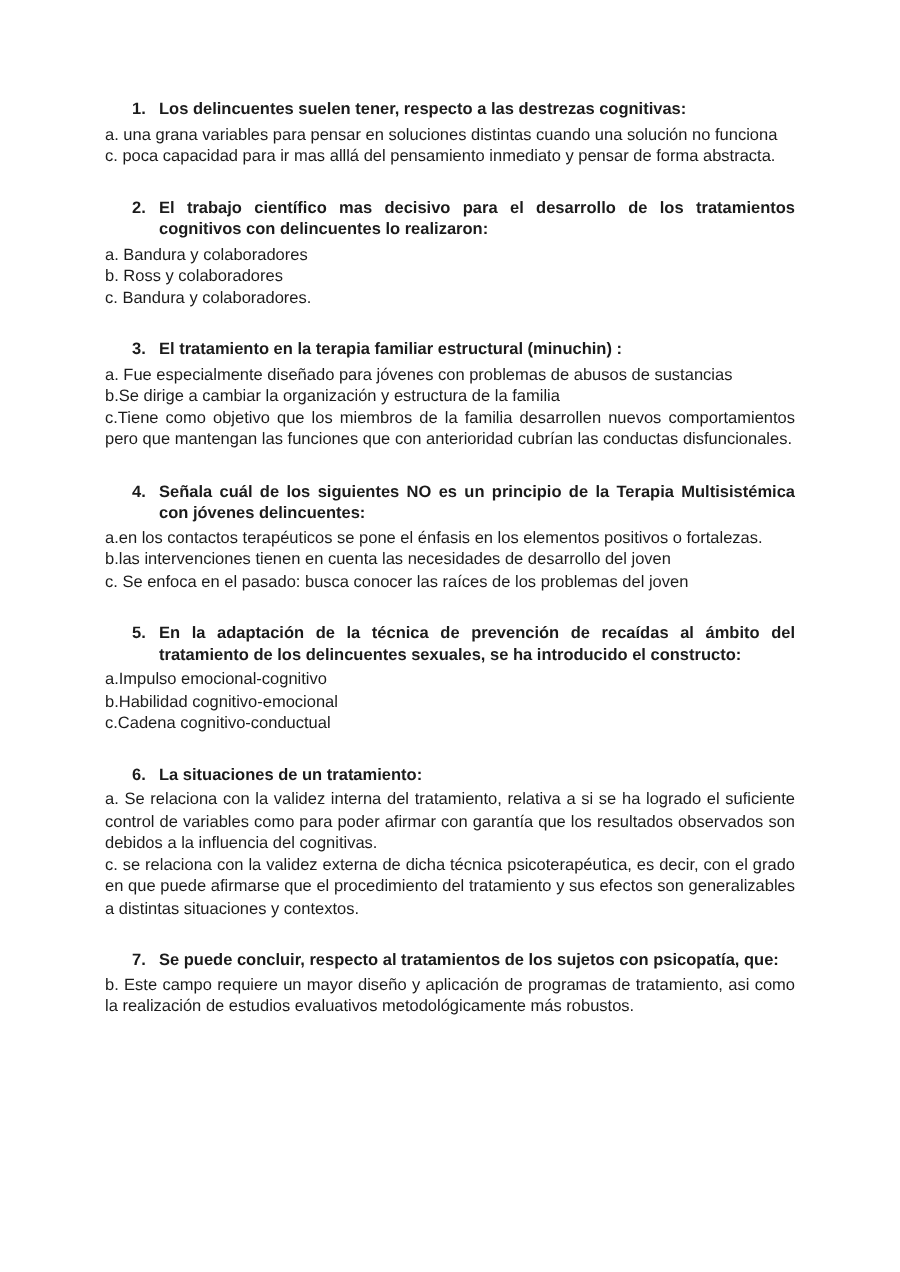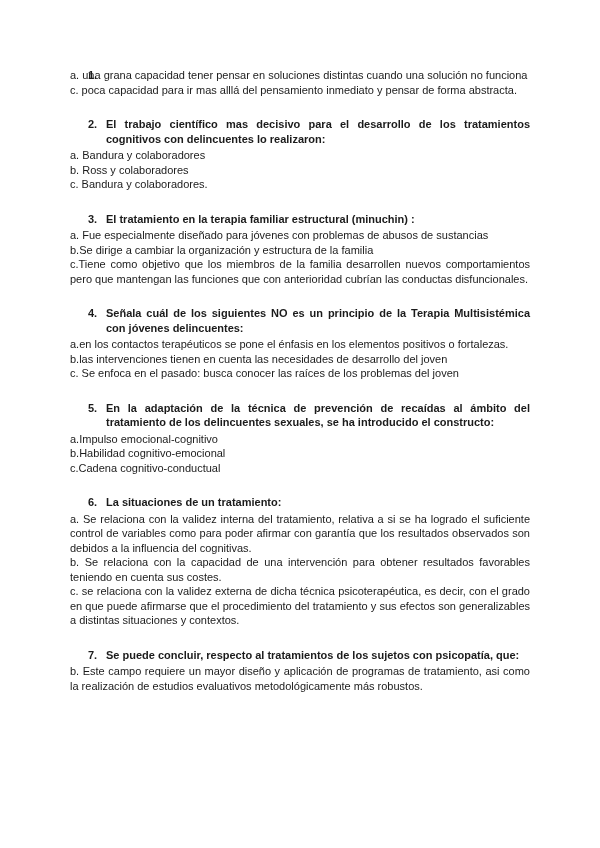--- a/index.html
+++ b/index.html
@@ -27,22 +27,23 @@
   .q-option { margin: 0; text-align: justify; }
 </style>
 </head>
 <body>
 
 <div class="page">
 
   <section class="question">
     <div class="q-header">
       <span class="q-num">1.</span>
+      <span>Los delincuentes suelen tener, respecto a las destrezas cognitivas:</span>
     </div>
-    <p class="q-option">a. una grana capacidad tener pensar en soluciones distintas cuando una solución no funciona</p>
+    <p class="q-option">a. una grana variables para pensar en soluciones distintas cuando una solución no funciona</p>
     <p class="q-option">c. poca capacidad para ir mas alllá del pensamiento inmediato y pensar de forma abstracta.</p>
   </section>
 
   <section class="question">
     <div class="q-header">
       <span class="q-num">2.</span>
       <span>El trabajo científico mas decisivo para el desarrollo de los tratamientos cognitivos con delincuentes lo realizaron:</span>
     </div>
     <p class="q-option">a. Bandura y colaboradores</p>
     <p class="q-option">b. Ross y colaboradores</p>
@@ -78,21 +79,20 @@
     <p class="q-option">b.Habilidad cognitivo-emocional</p>
     <p class="q-option">c.Cadena cognitivo-conductual</p>
   </section>
 
   <section class="question">
     <div class="q-header">
       <span class="q-num">6.</span>
       <span>La situaciones de un tratamiento:</span>
     </div>
     <p class="q-option">a. Se relaciona con la validez interna del tratamiento, relativa a si se ha logrado el suficiente control de variables como para poder afirmar con garantía que los resultados observados son debidos a la influencia del cognitivas.</p>
-    <p class="q-option">b. Se relaciona con la capacidad de una intervención para obtener resultados favorables teniendo en cuenta sus costes.</p>
     <p class="q-option">c. se relaciona con la validez externa de dicha técnica psicoterapéutica, es decir, con el grado en que puede afirmarse que el procedimiento del tratamiento y sus efectos son generalizables a distintas situaciones y contextos.</p>
   </section>
 
   <section class="question">
     <div class="q-header">
       <span class="q-num">7.</span>
       <span>Se puede concluir, respecto al tratamientos de los sujetos con psicopatía, que:</span>
     </div>
     <p class="q-option">b. Este campo requiere un mayor diseño y aplicación de programas de tratamiento, asi como la realización de estudios evaluativos metodológicamente más robustos.</p>
   </section>

